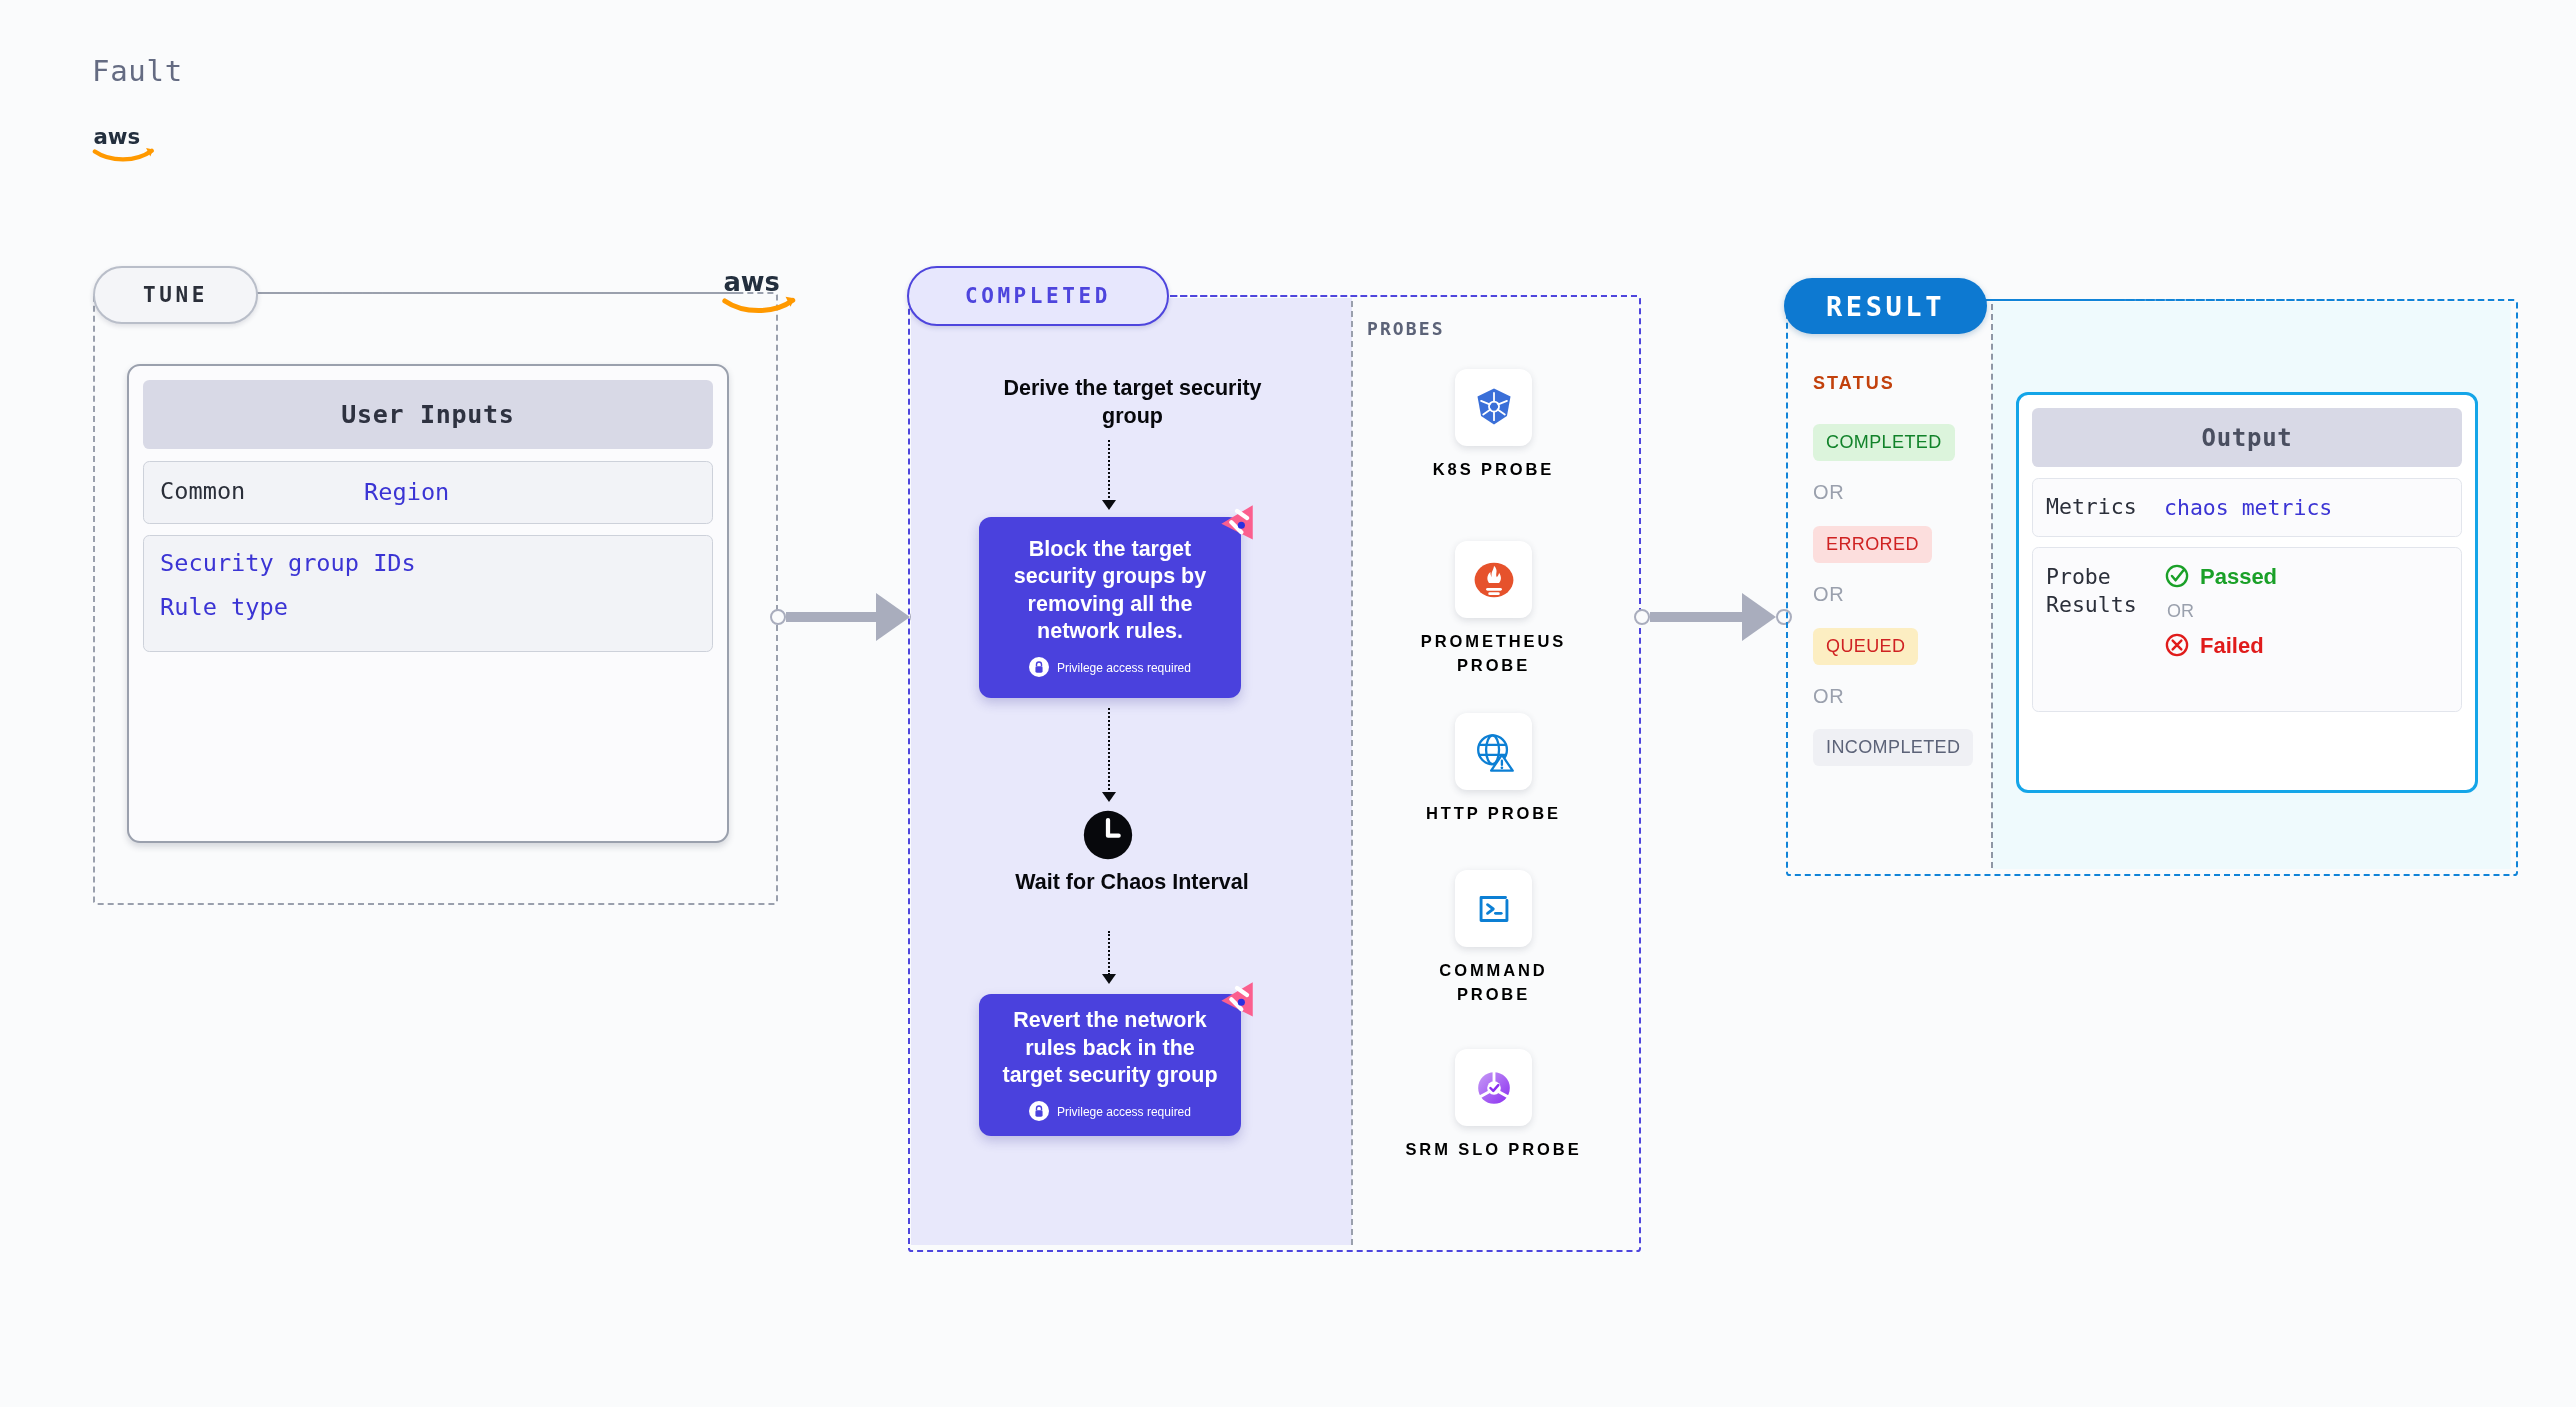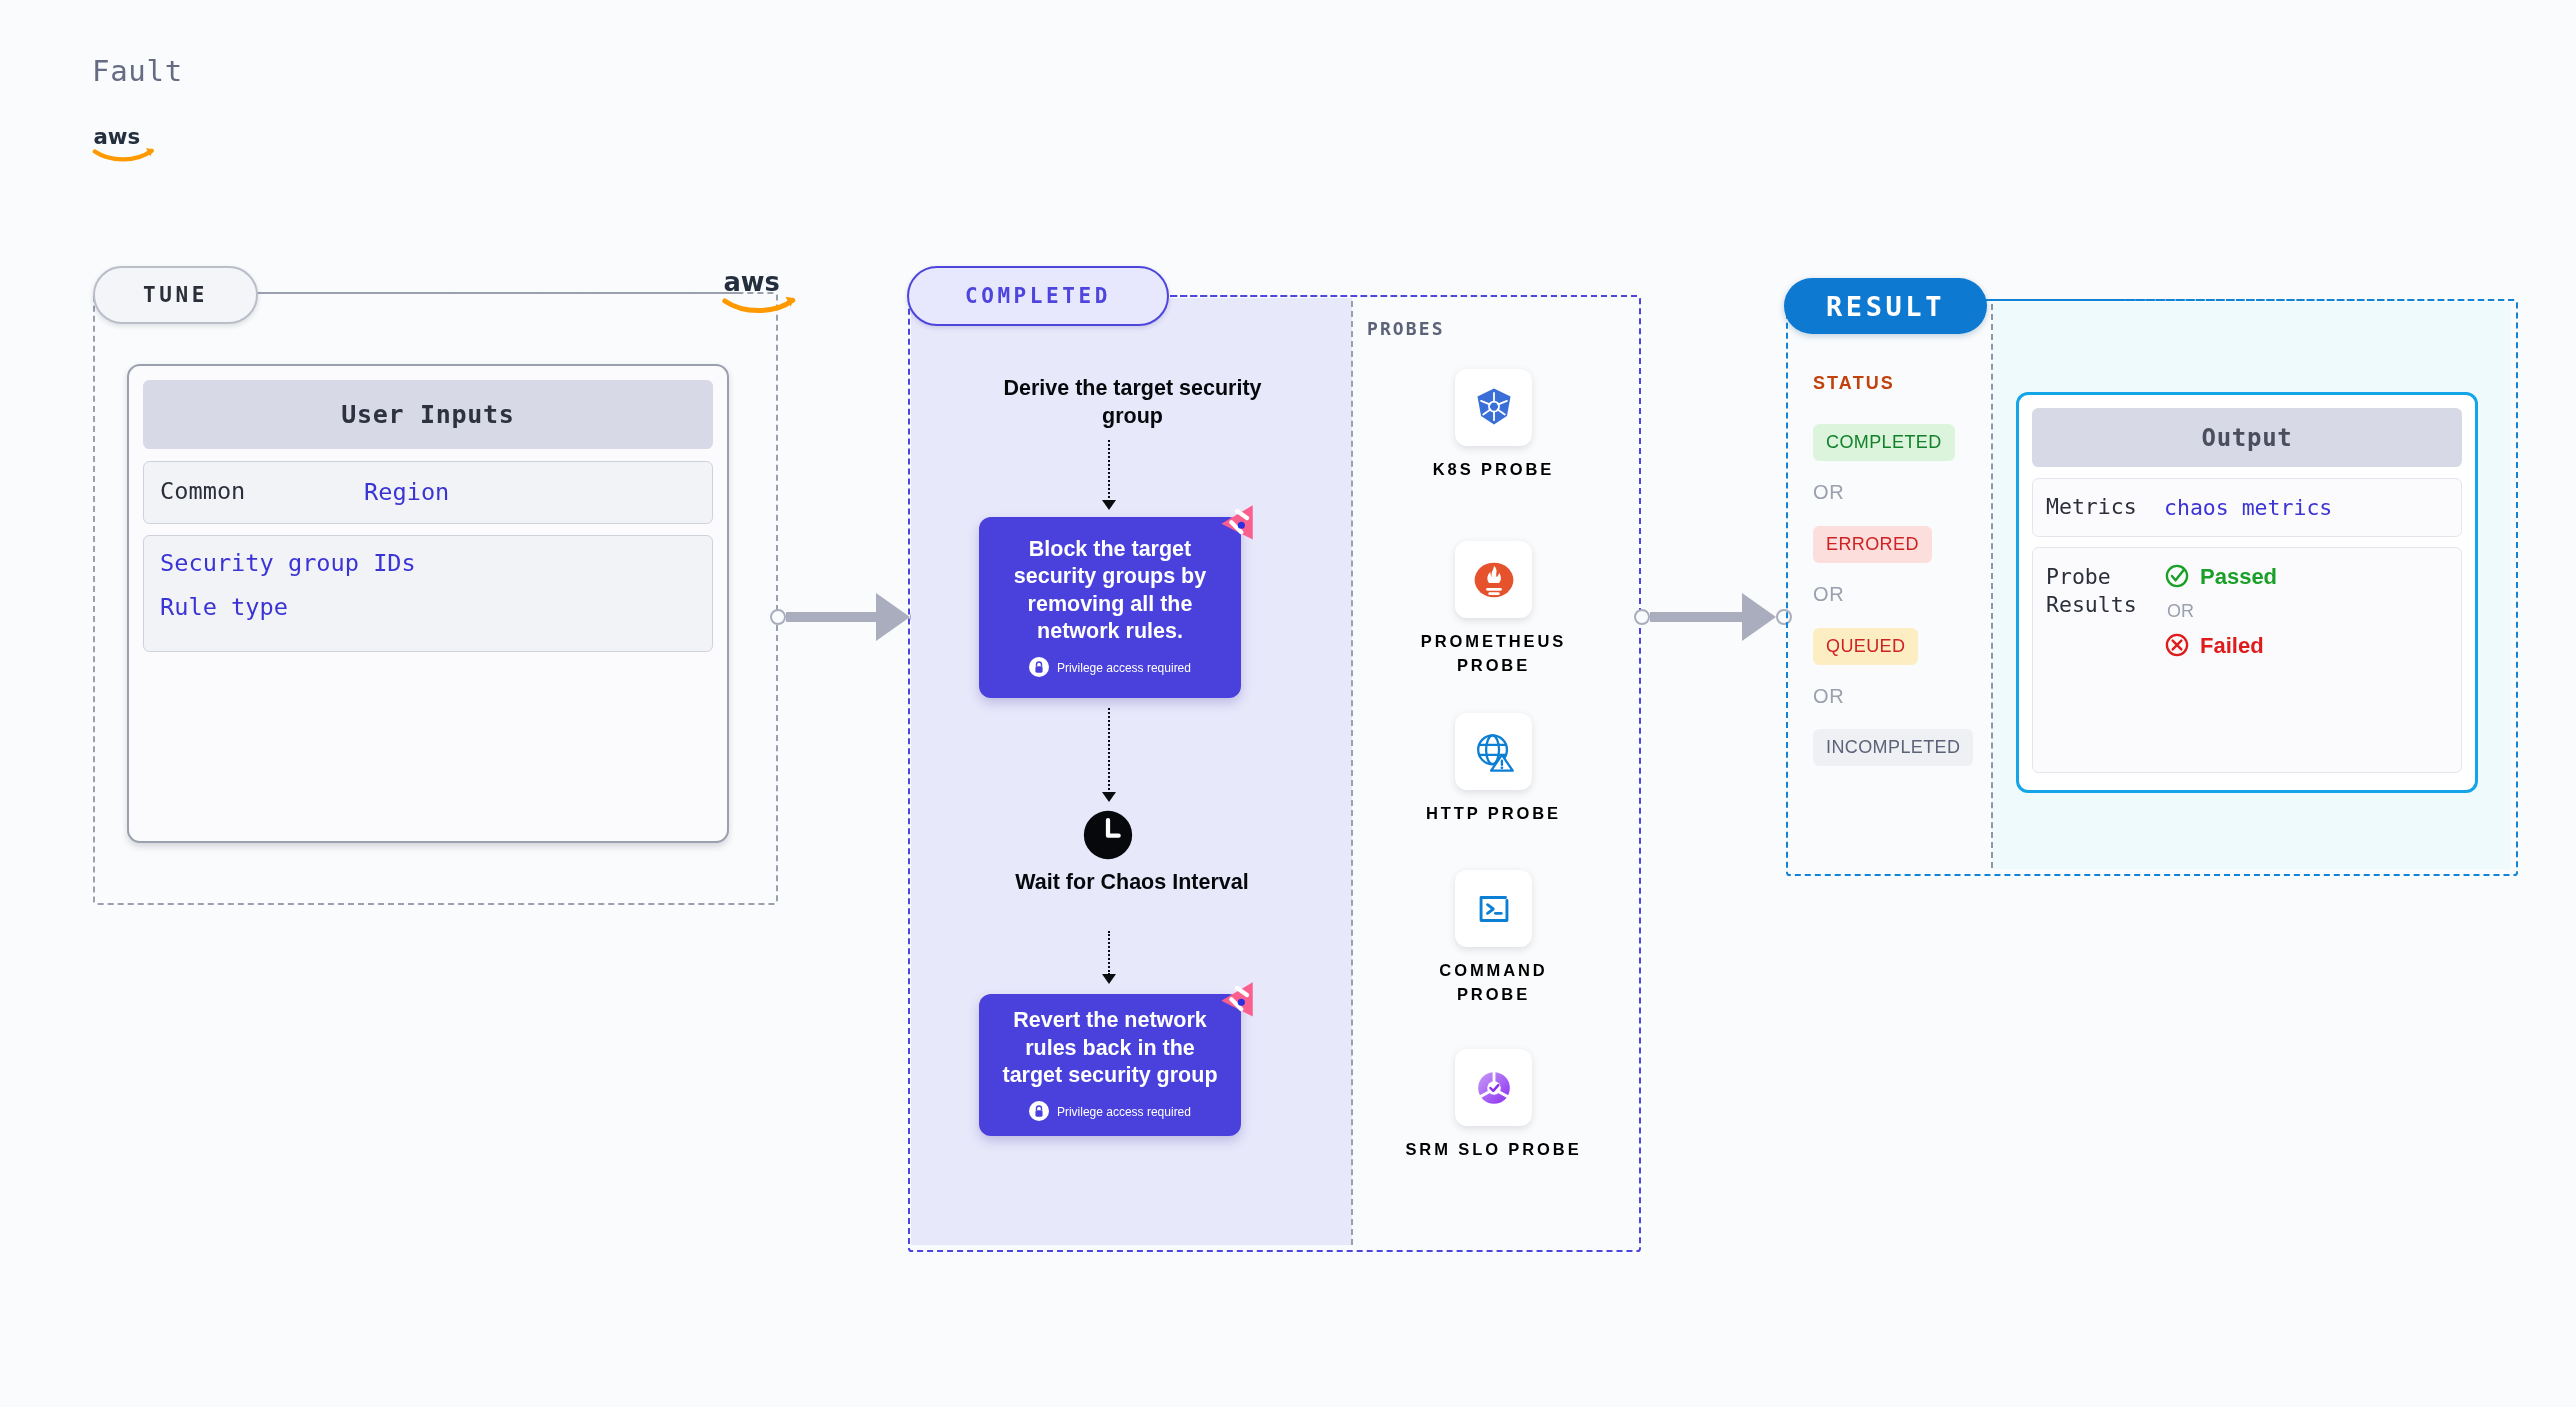--- a/index.html
+++ b/index.html
@@ -169,21 +169,21 @@
     font-family:"DejaVu Sans Mono","Liberation Mono",monospace;
     font-size:24px;font-weight:bold;color:#4a4f60;letter-spacing:0.7px;}
   .out-row{margin-top:10.7px;border:1.4px solid #e2e5ec;border-radius:6.4px;background:#fbfbfd;
     display:flex;padding:14.3px 0 14.3px 13px;box-sizing:border-box;}
   .out-label{width:118px;flex:none;
     font-family:"DejaVu Sans Mono","Liberation Mono",monospace;
     font-size:21.5px;color:#2b2f3a;line-height:1.32;}
   #out-metrics{height:59px;align-items:center;padding-top:0;padding-bottom:0;}
   #metrics-value{font-family:"DejaVu Sans Mono","Liberation Mono",monospace;
     font-size:21.5px;color:#3b34d4;}
-  #out-probe{height:226px;}
+  #out-probe{height:165px;}
   .pr-line{display:flex;align-items:center;gap:10px;}
   .pr-text{font-size:22px;font-weight:bold;}
   .pr-or{font-size:18px;color:#9aa0ad;margin:10px 0 10px 2.9px;}
 
   
   .conn{position:absolute;display:flex;align-items:center;}
   .conn-dot{width:15.8px;height:15.8px;border-radius:50%;background:#fafbfc;
     border:2.9px solid #a9adbd;box-sizing:border-box;flex:none;}
   .conn-bar{height:9.3px;background:#a9adbd;flex:none;}
   .conn-head{width:0;height:0;border-top:24px solid transparent;

